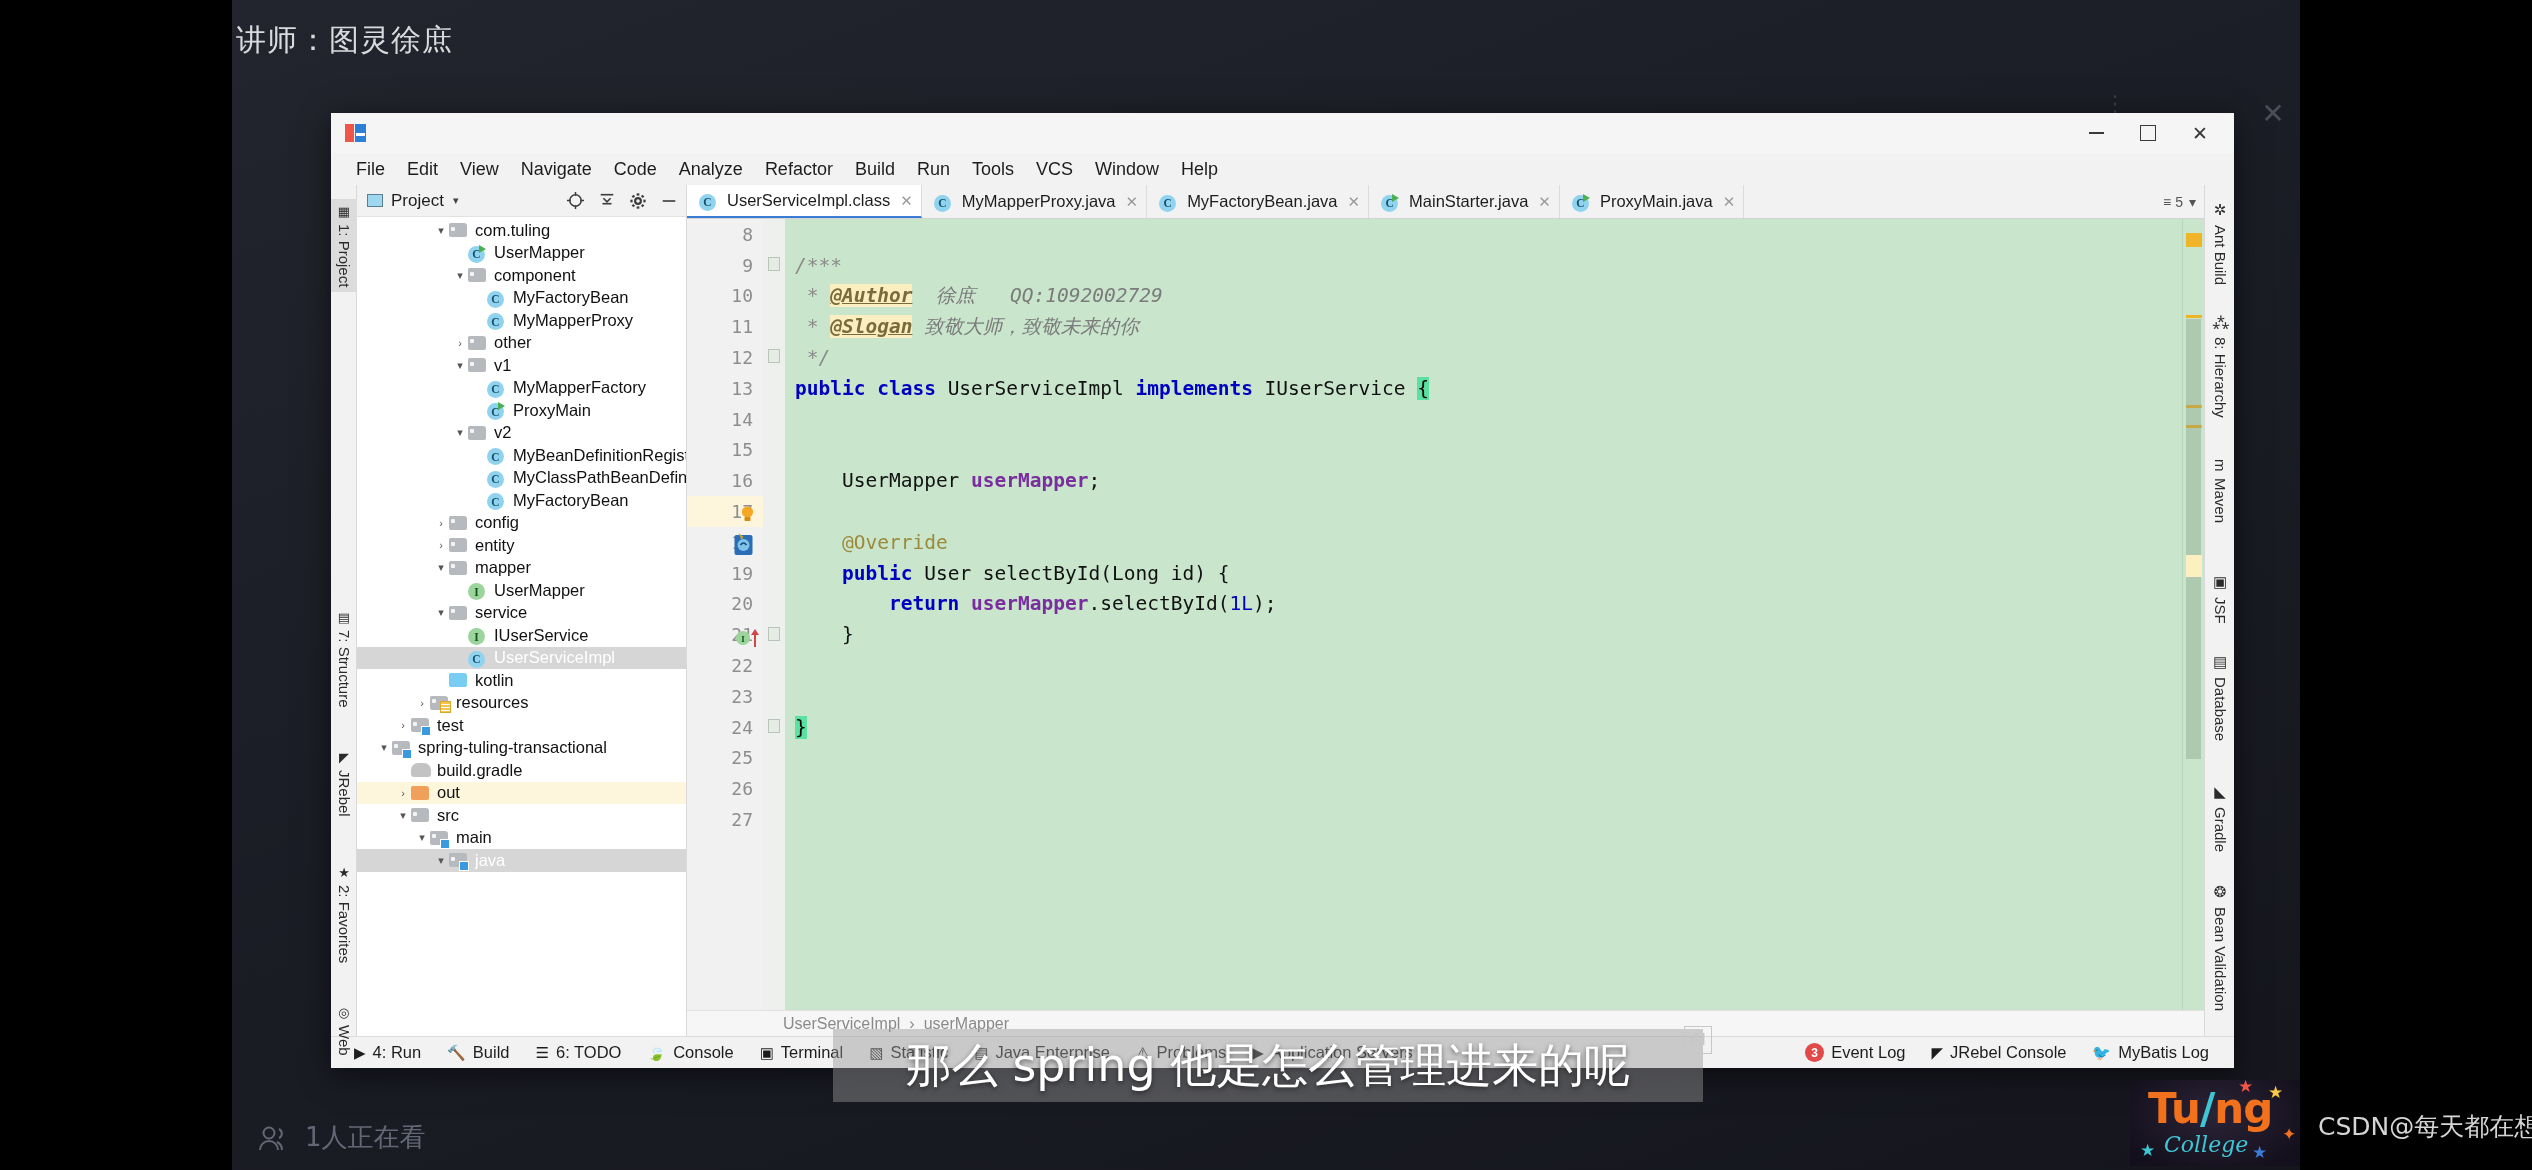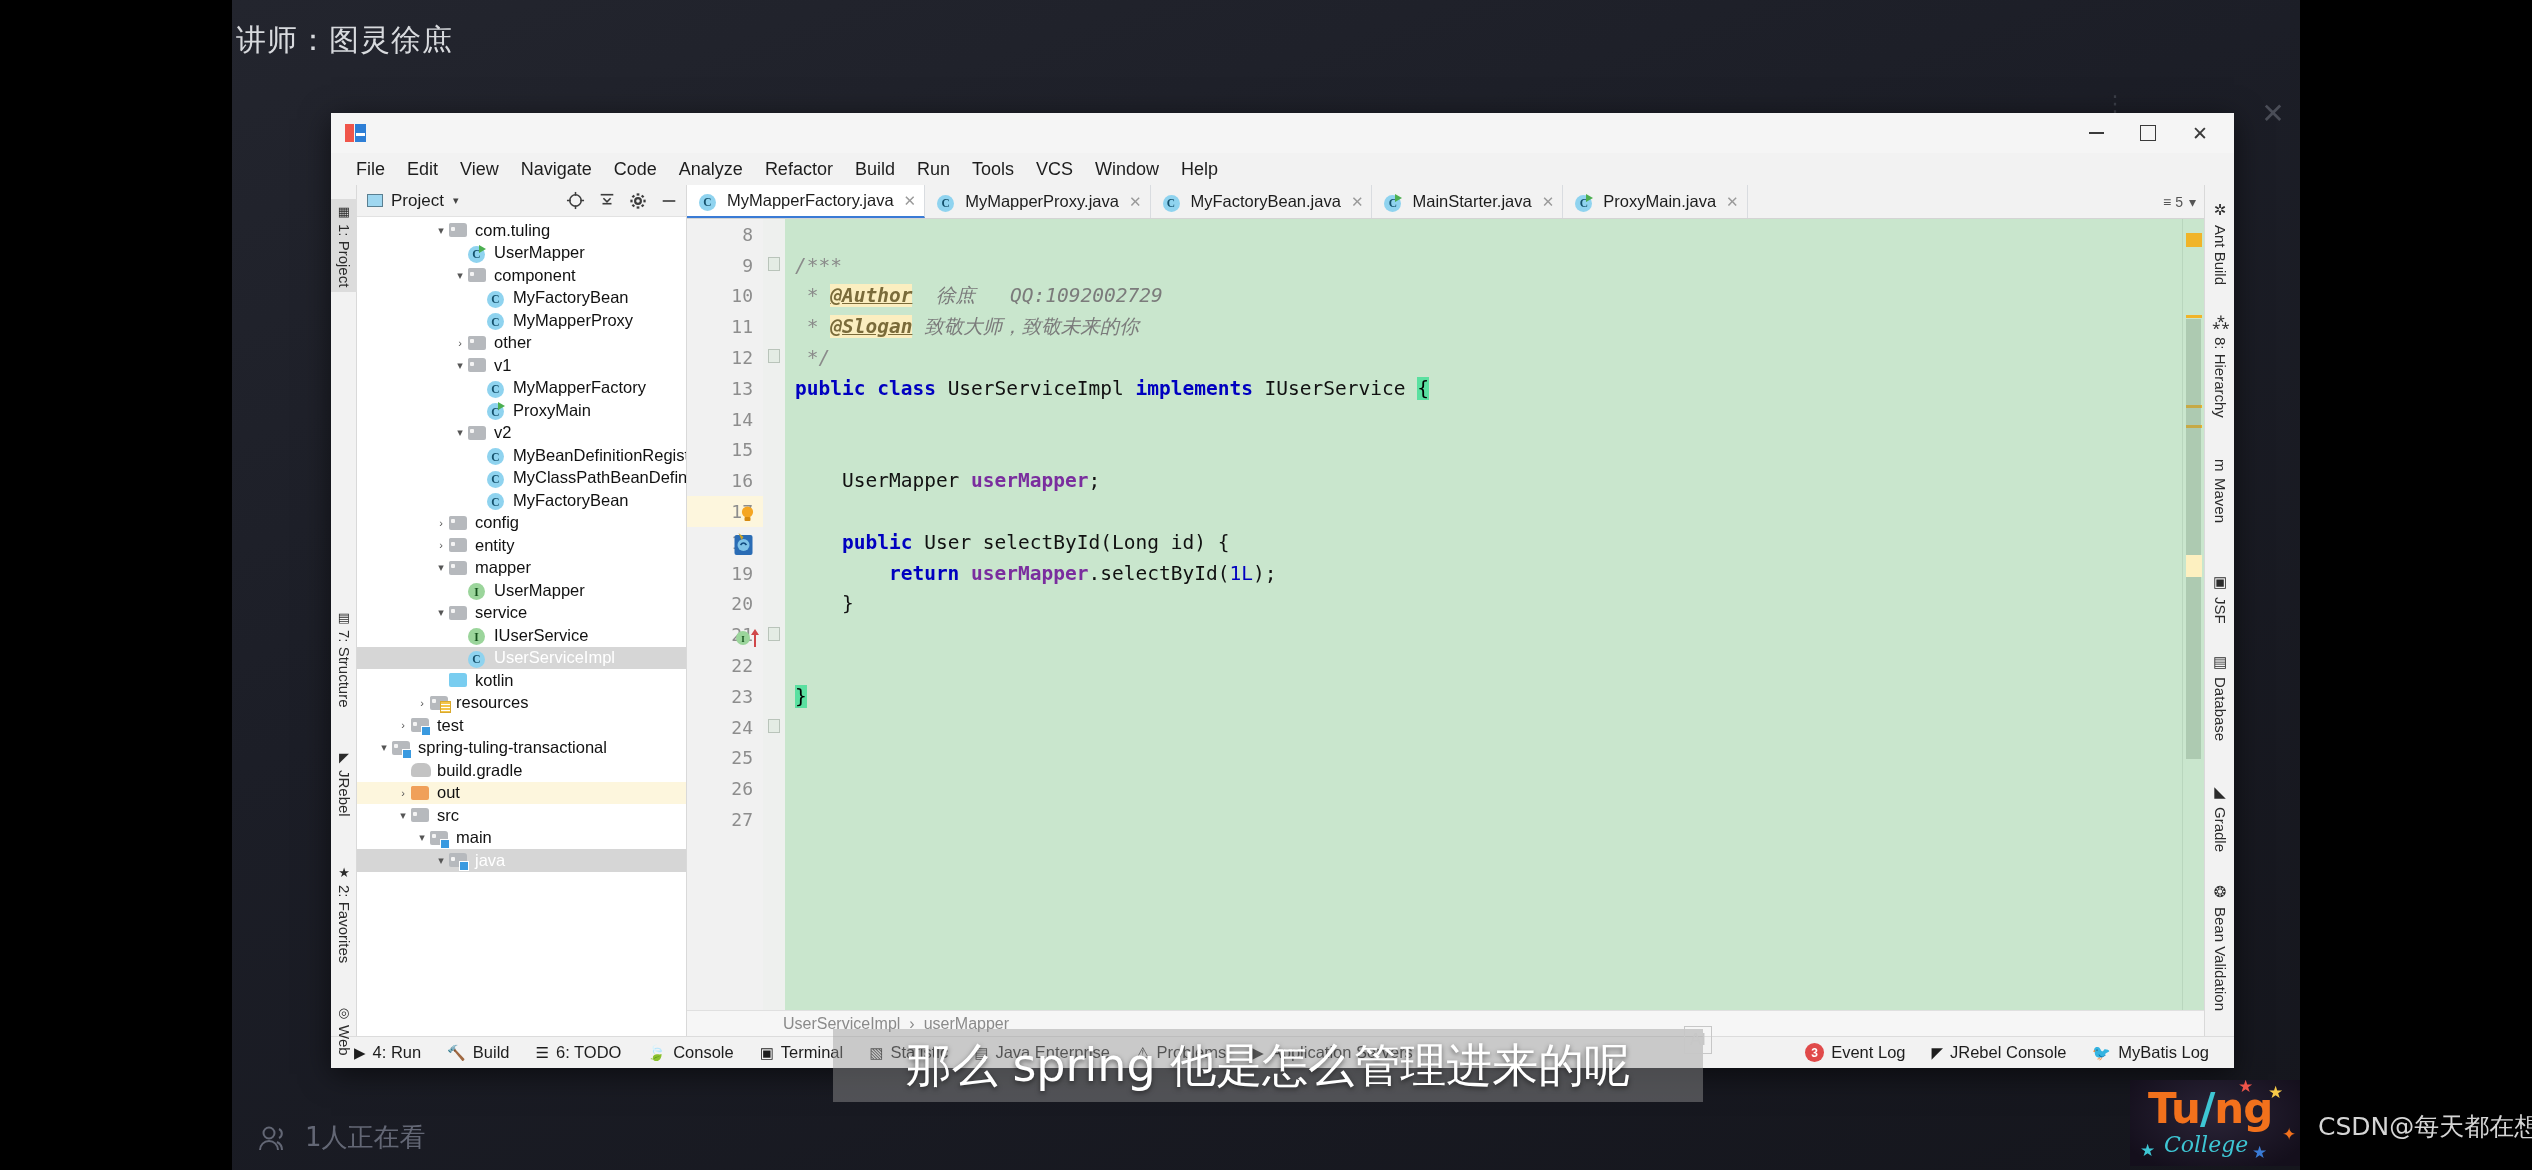--- a/index.html
+++ b/index.html
@@ -562,21 +562,21 @@
           </div>
       </div>
 
       <div class="editor-col">
 
         <div class="tabbar" id="tabbar">
           <div class="etab active">
               <span class="tico" style="margin-right: 0px;">
                 <span class="c-blue" style="position: absolute; left: 0px; top: 1px;">C</span>
               </span>
-              <span>MyMapperFactory.java</span>
+              <span>UserServiceImpl.class</span>
               <span class="x">✕</span>
             </div>
             <div class="etab">
               <span class="tico" style="margin-right: 0px;">
                 <span class="c-blue" style="position: absolute; left: 0px; top: 1px;">C</span>
               </span>
               <span>MyMapperProxy.java</span>
               <span class="x">✕</span>
             </div>
             <div class="etab">
@@ -663,20 +663,21 @@
             <div class="cline"></div>
               <div class="cline"><span class="cmt">/***</span></div>
               <div class="cline"><span class="cmt"> * </span><span class="doctag">@Author</span><span class="docval">  徐庶   QQ:1092002729</span></div>
               <div class="cline"><span class="cmt"> * </span><span class="doctag">@Slogan</span><span class="docval"> 致敬大师，致敬未来的你</span></div>
               <div class="cline"><span class="cmt"> */</span></div>
               <div class="cline"><span class="kw">public class </span><span class="plain">UserServiceImpl </span><span class="kw">implements </span><span class="plain">IUserService </span><span class="brace-hl">{</span></div>
               <div class="cline"></div>
               <div class="cline"></div>
               <div class="cline"><span class="plain">    UserMapper </span><span class="fld">userMapper</span><span class="plain">;</span></div>
               <div class="cline"></div>
+              <div class="cline"><span class="anno">    @Override</span></div>
               <div class="cline"><span class="plain">    </span><span class="kw">public </span><span class="plain">User selectById(Long id) {</span></div>
               <div class="cline"><span class="plain">        </span><span class="kw">return </span><span class="fld">userMapper</span><span class="plain">.selectById(</span><span class="num">1L</span><span class="plain">);</span></div>
               <div class="cline"><span class="plain">    }</span></div>
               <div class="cline"></div>
               <div class="cline"></div>
               <div class="cline"><span class="brace-hl">}</span></div>
               <div class="cline"></div>
           </div>
           <div class="scrollstrip">
             <div class="ss-mark" style="top:14px; background:#f0b429; height:14px;"></div>

